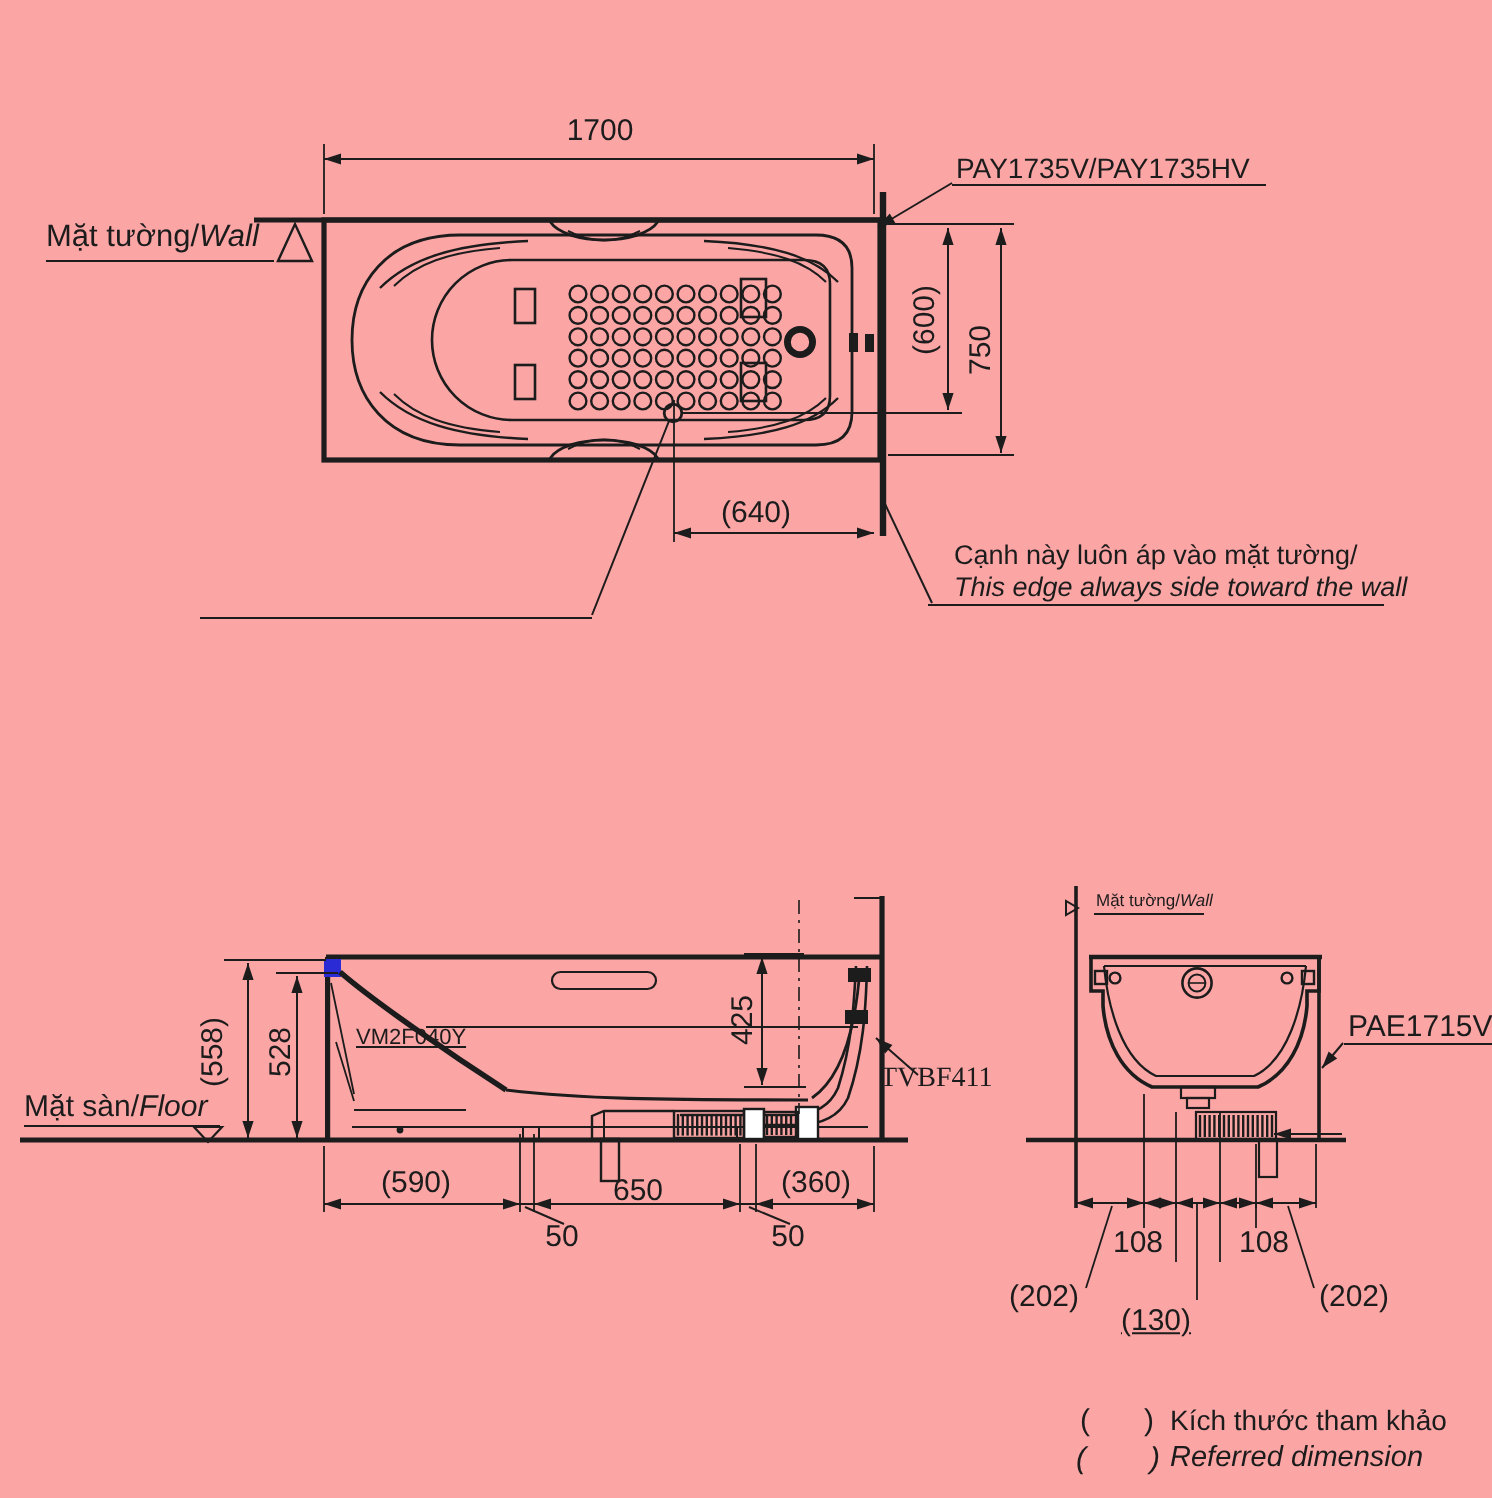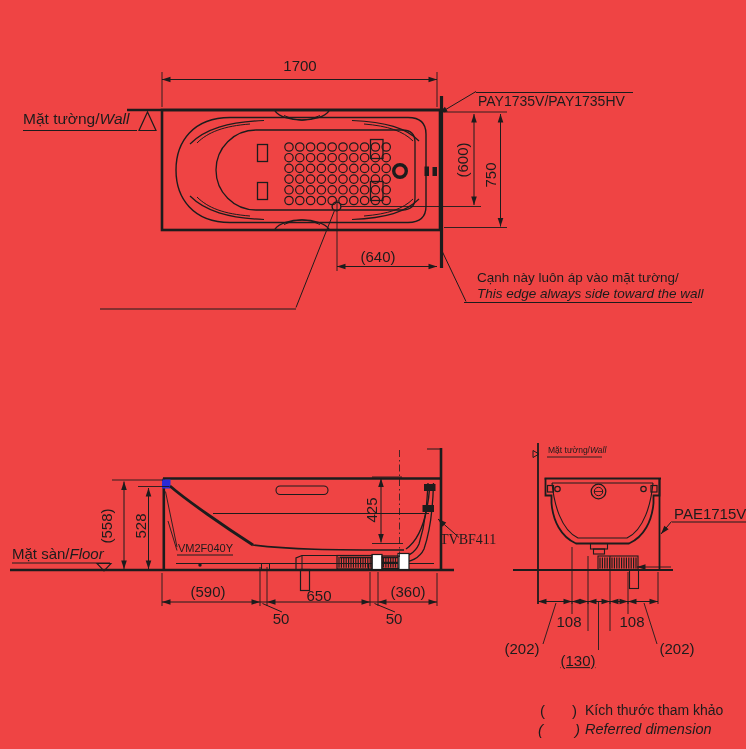--- a/index.html
+++ b/index.html
@@ -1,16 +1,16 @@
 <!DOCTYPE html>
 <html><head>
 <meta charset="utf-8">
 <style>
   html,body{margin:0;padding:0;background:#ffffff;}
-  #page{position:relative;width:746px;height:749px;background:#ef4444;overflow:hidden;
+  #page{position:relative;width:746px;height:749px;background:#fca5a5;overflow:hidden;
         font-family:"Liberation Sans", sans-serif;color:#1c1c1c;}
   #draw{position:absolute;left:0;top:0;}
   .lbl{position:absolute;font-size:15px;line-height:1.05;white-space:nowrap;color:#1c1c1c;}
   .c{transform:translate(-50%,-50%);}
   .rot{transform:translate(-50%,-50%) rotate(-90deg);}
   .it{font-style:italic;}
   .f14{font-size:14px;}
   .f135{font-size:13.5px;}
   .sm{font-size:11px;}
   .xs{font-size:8.5px;}
@@ -309,32 +309,32 @@
           <line x1="626.4" x2="626.4" y1="557.5" y2="568.5"></line>
           <line x1="628.8" x2="628.8" y1="557.5" y2="568.5"></line>
           <line x1="631.2" x2="631.2" y1="557.5" y2="568.5"></line>
           <line x1="633.6" x2="633.6" y1="557.5" y2="568.5"></line>
           <line x1="636.0" x2="636.0" y1="557.5" y2="568.5"></line>
         </g>
   </g>
 </svg>
 
 <div class="lbl c" style="left:300px;top:66px;">1700</div>
-<div class="lbl f14" style="left:478px;top:94px;">PAY1735V/PAY1735HV</div>
+<div class="lbl f14" style="left:478px;top:77px;">PAY1735V/PAY1735HV</div>
 <div class="lbl" style="left:23px;top:111px;font-size:15.5px;"><span>Mặt tường/</span><span class="it">Wall</span></div>
 <div class="lbl rot" style="left:463px;top:160px;">(600)</div>
 <div class="lbl rot" style="left:491px;top:175px;">750</div>
 <div class="lbl c" style="left:378px;top:257px;">(640)</div>
 <div class="lbl f135" style="left:477px;top:271px;">Cạnh này luôn áp vào mặt tường/</div>
 <div class="lbl f135 it" style="left:477px;top:286.5px;">This edge always side toward the wall</div>
 
 <div class="lbl" style="left:12px;top:546px;"><span>Mặt sàn/</span><span class="it">Floor</span></div>
 <div class="lbl rot" style="left:107px;top:526px;">(558)</div>
 <div class="lbl rot" style="left:140.5px;top:526px;">528</div>
-<div class="lbl sm" style="left:178px;top:543px;">VM2F040Y</div>
+<div class="lbl sm" style="left:178px;top:514px;text-decoration:underline;">VM2F040Y</div>
 <div class="lbl rot" style="left:371.5px;top:510px;">425</div>
 <div class="lbl f14" style="left:440px;top:533px;font-family:Liberation Serif, serif;">TVBF411</div>
 <div class="lbl c" style="left:208px;top:592px;">(590)</div>
 <div class="lbl c" style="left:319px;top:596px;">650</div>
 <div class="lbl c" style="left:408px;top:592px;">(360)</div>
 <div class="lbl c" style="left:281px;top:619px;">50</div>
 <div class="lbl c" style="left:394px;top:619px;">50</div>
 
 <div class="lbl xs" style="left:548px;top:446px;"><span>Mặt tường/</span><span class="it">Wall</span></div>
 <div class="lbl" style="left:674px;top:506px;">PAE1715V</div>

